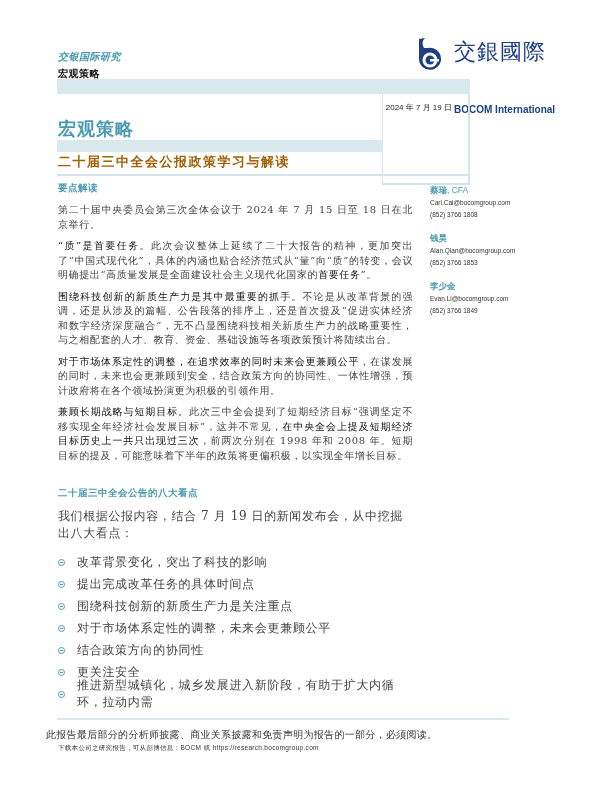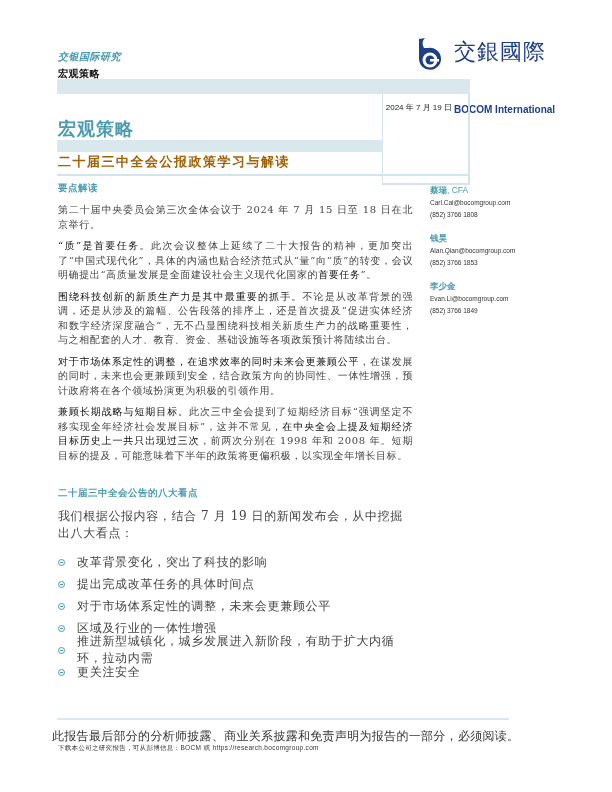--- a/index.html
+++ b/index.html
@@ -37,21 +37,21 @@
   .bullet-icon { display: inline-block; width: 7px; height: 7px; border: 1px solid #4a9bb0; border-radius: 50%; margin-right: 12px; position: relative; flex-shrink: 0; }
   .bullet-icon::after { content: ""; position: absolute; left: 1px; top: 2px; width: 3px; height: 1px; background: #4a9bb0; }
 
   .sidebar { position: absolute; left: 430px; top: 185px; width: 150px; font-family: "Liberation Sans", sans-serif; }
   .analyst { margin-bottom: 13px; }
   .analyst-name { font-size: 8.5px; font-weight: bold; color: #4a9bb0; font-family: "DejaVu Serif", serif; }
   .analyst-name .cfa { font-weight: normal; font-family: "Liberation Sans", sans-serif; }
   .analyst-email, .analyst-phone { font-size: 6.5px; color: #333; line-height: 11.5px; }
 
   .footer-rule { position: absolute; left: 57px; top: 718px; width: 452px; height: 2px; background: #d9e8ec; }
-  .footer-line1 { position: absolute; left: 52px; top: 728px; font-size: 12px; color: #333; letter-spacing: 0.3px; }
+  .footer-line1 { position: absolute; left: 46px; top: 728px; font-size: 10px; color: #333; letter-spacing: 0.3px; }
   .footer-line2 { position: absolute; left: 58px; top: 744px; font-size: 6.5px; color: #333; letter-spacing: 0.3px; }
   .footer-line2 .en { font-family: "Liberation Sans", sans-serif; }
 </style>
 </head>
 <body>
 
 <div class="brand-top">交银国际研究</div>
 <div class="brand-sub">宏观策略</div>
 <div class="band-top"></div>
 
@@ -101,33 +101,37 @@
     <li>
         <span class="bullet-icon"></span>
         <span>改革背景变化，突出了科技的影响</span>
       </li>
     <li>
         <span class="bullet-icon"></span>
         <span>提出完成改革任务的具体时间点</span>
       </li>
     <li>
         <span class="bullet-icon"></span>
+        <span>围绕科技创新的新质生产力是关注重点</span>
+      </li>
+    <li>
+        <span class="bullet-icon"></span>
         <span>对于市场体系定性的调整，未来会更兼顾公平</span>
       </li>
     <li>
         <span class="bullet-icon"></span>
-        <span>区域及行业的一体性增强</span>
+        <span>结合政策方向的协同性</span>
+      </li>
+    <li>
+        <span class="bullet-icon"></span>
+        <span>更关注安全</span>
       </li>
     <li>
         <span class="bullet-icon"></span>
         <span>推进新型城镇化，城乡发展进入新阶段，有助于扩大内循环，拉动内需</span>
-      </li>
-    <li>
-        <span class="bullet-icon"></span>
-        <span>更关注安全</span>
       </li>
   </ul>
 </div>
 
 <div class="sidebar">
   <div class="analyst">
     <div class="analyst-name"><span>蔡瑞</span><span class="cfa">, CFA</span></div>
     <div class="analyst-email">Carl.Cai@bocomgroup.com</div>
     <div class="analyst-phone">(852) 3766 1808</div>
   </div>

